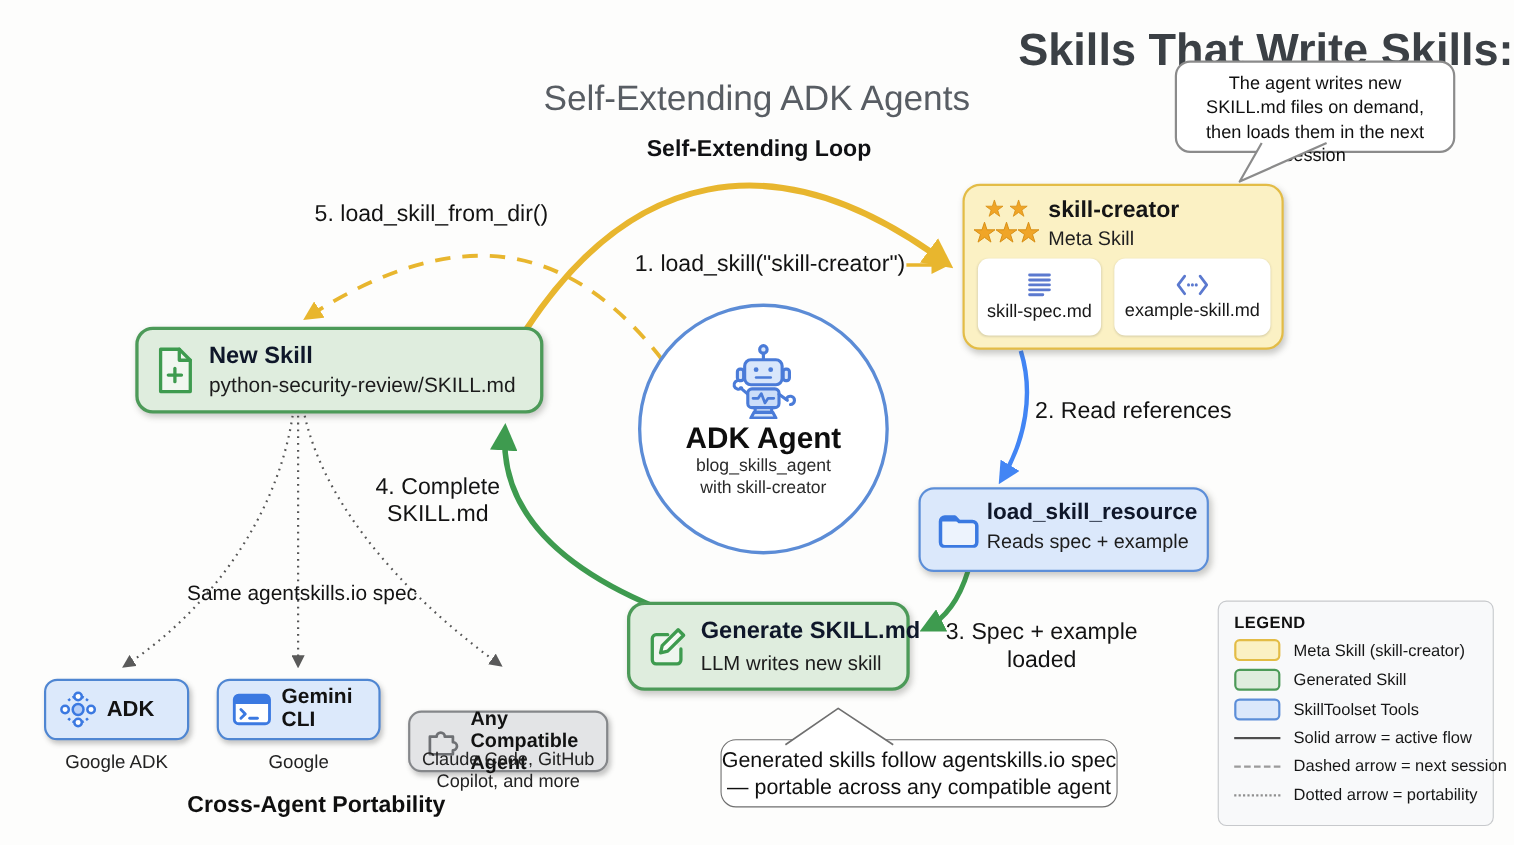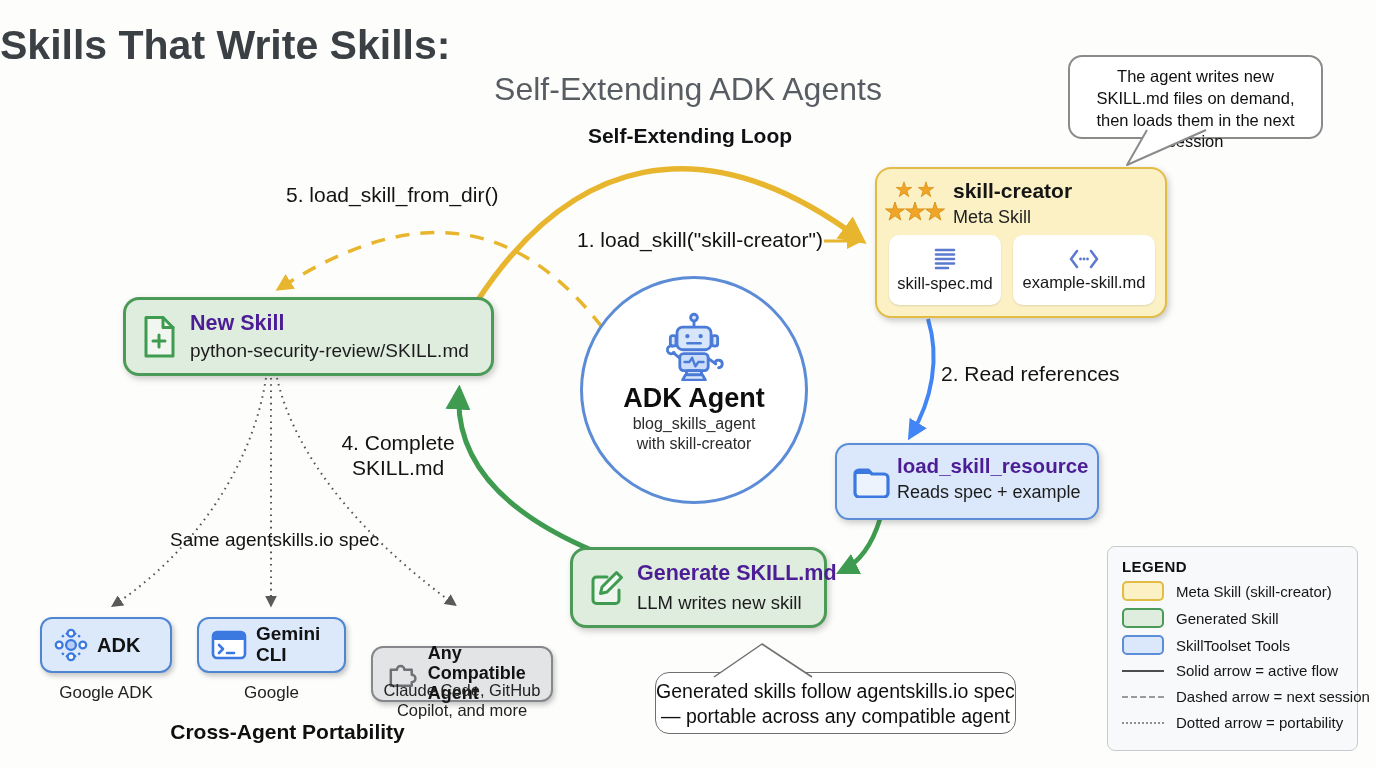--- a/index.html
+++ b/index.html
@@ -3,21 +3,21 @@
 <meta charset="utf-8">
 <style>
   * { margin:0; padding:0; box-sizing:border-box; }
   html,body { background:#fdfdfc; }
   body { font-family:"Liberation Sans", sans-serif; }
   #stage { position:relative; width:1376px; height:768px; background:#fdfdfc; overflow:hidden; }
 
   .abs { position:absolute; }
 
   
-  .title { left:0; top:22px; width:1376px; text-align:left; font-size:41px; font-weight:bold; color:#3b4045; }
+  .title { left:0; top:22px; width:1376px; text-align:right; font-size:41px; font-weight:bold; color:#3b4045; }
   .subtitle { left:0; top:71px; width:1376px; text-align:center; font-size:32px; color:#585d63; }
   .loop-label { left:500px; top:124px; width:380px; text-align:center; font-size:21px; font-weight:bold; color:#101114; }
 
   
   #arrows { left:0; top:0; z-index:1; }
   #tails  { left:0; top:0; z-index:4; pointer-events:none; }
 
   
   .node { z-index:2; border-radius:16px; box-shadow:2px 3px 6px rgba(70,70,60,.28); }
   .yellow-node { background:#FBF1C4; border:2.5px solid #E3BC46; }
@@ -58,21 +58,21 @@
                   display:flex; flex-direction:column; align-items:center; }
   .agent-circle .robot { margin-top:32px; }
   .agent-title { font-size:27px; font-weight:bold; color:#0e0e0e; margin-top:2px; }
   .agent-sub { font-size:16px; color:#2b2b2b; line-height:1.22; text-align:center; }
 
   
   .ns-box { left:123px; top:297px; width:371px; height:79px; }
   .gen-box { left:570px; top:547px; width:257px; height:81px; }
   .lsr-box { left:835px; top:443px; width:264px; height:77px; border-radius:14px; }
   .node-icon { position:absolute; left:15px; top:50%; transform:translateY(-50%); }
-  .node-title { position:absolute; left:64px; top:11px; font-size:21.5px; font-weight:bold; color:#4c1d95; white-space:nowrap; }
+  .node-title { position:absolute; left:64px; top:11px; font-size:21.5px; font-weight:bold; color:#0f172a; white-space:nowrap; }
   .node-sub   { position:absolute; left:64px; top:40px; font-size:19px; color:#1c1c1c; white-space:nowrap; }
   .lsr-box .node-title { left:60px; top:9px; font-size:20.5px; }
   .lsr-box .node-sub   { left:60px; top:37px; font-size:18px; }
   .gen-box .node-sub { top:42px; font-size:18.5px; }
 
   
   .agent-box { z-index:2; height:56px; border-radius:12px; display:flex; align-items:center;
                padding-left:12px; gap:9px; box-shadow:2px 3px 5px rgba(70,70,70,.3); }
   .agent-box .name { font-weight:bold; color:#121212; line-height:1.1; }
   .box-adk    { left:40px;  top:617px; width:132px; background:#DCE9FB; border:2.5px solid #4F86D2; }
@@ -187,20 +187,21 @@
         </g>
       </svg>
       <div class="lbl">example-skill.md</div>
     </div>
   </div>
 
   <div class="abs edge-label lab-5">5. load_skill_from_dir()</div>
   <div class="abs edge-label lab-1">1. load_skill("skill-creator")</div>
   <div class="abs edge-label lab-2">2. Read references</div>
   <div class="abs edge-label lab-4">4. Complete SKILL.md</div>
+  <div class="abs edge-label lab-3">3. Spec + example loaded</div>
   <div class="abs edge-label lab-same">Same agentskills.io spec</div>
 
   <div class="abs agent-circle">
     <svg class="robot" width="62" height="70" viewBox="0 0 64 74">
       <g stroke="#4A7BD8" stroke-width="3" fill="none" stroke-linecap="round" stroke-linejoin="round">
         <line x1="32" y1="11" x2="32" y2="17"></line>
         <circle cx="32" cy="7" r="3.6" fill="#D8E6FB"></circle>
         <rect x="7" y="26" width="6" height="11" rx="2.5" fill="#D8E6FB"></rect>
         <rect x="51" y="26" width="6" height="11" rx="2.5" fill="#D8E6FB"></rect>
         <rect x="14" y="17" width="36" height="24" rx="6" fill="#D8E6FB"></rect>

